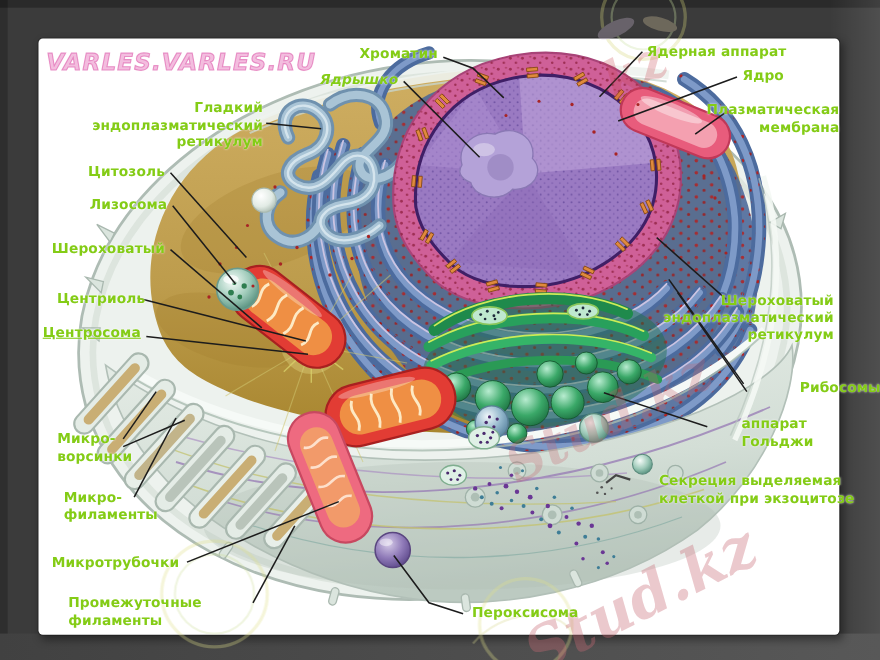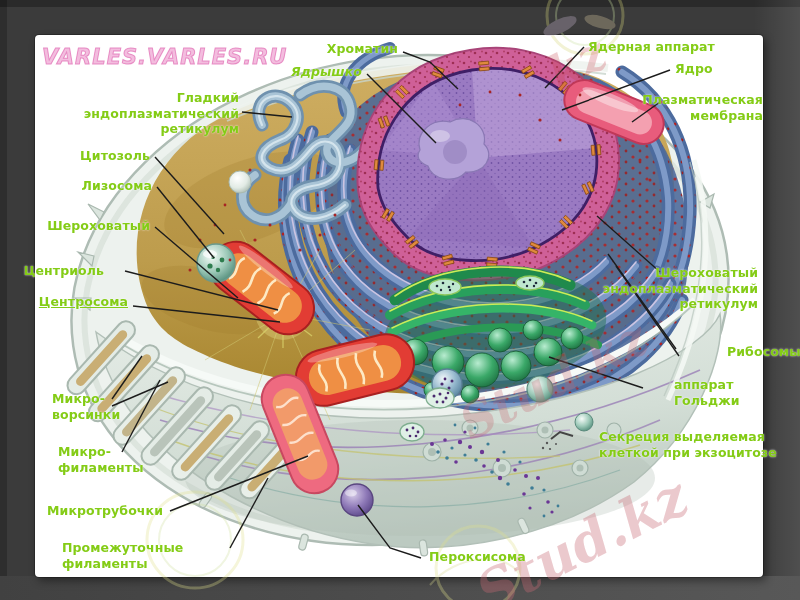--- a/index.html
+++ b/index.html
@@ -600,21 +600,21 @@
 <div class="wm-stud w3">kz</div>
 
 <div class="lbl" style="right:402px;top:41px;">Хроматин</div>
 <div class="lbl" style="right:438px;top:64px;font-style:italic;">Ядрышко</div>
 <div class="lbl r" style="right:561px;top:90px;margin-left:38px;">Гладкий
 эндоплазматический
 ретикулум</div>
 <div class="lbl" style="right:650px;top:148px;">Цитозоль</div>
 <div class="lbl" style="right:648px;top:178px;text-align:right;">Лизосома</div>
 <div class="lbl" style="right:650px;top:218px;">Шероховатый</div>
-<div class="lbl" style="right:696px;top:263px;">Центриоль</div>
+<div class="lbl" style="right:668px;top:263px;">Центриоль</div>
 <div class="lbl" style="right:672px;top:294px;text-decoration:underline;">Центросома</div>
 <div class="lbl" style="left:52px;top:391px;">Микро-
 ворсинки</div>
 <div class="lbl" style="left:58px;top:444px;">Микро-
 филаменты</div>
 <div class="lbl" style="left:47px;top:503px;">Микротрубочки</div>
 <div class="lbl" style="left:62px;top:540px;">Промежуточные
 филаменты</div>
 <div class="lbl" style="left:588px;top:39px;">Ядерная аппарат</div>
 <div class="lbl" style="left:675px;top:61px;text-align:center;">Ядро</div>

